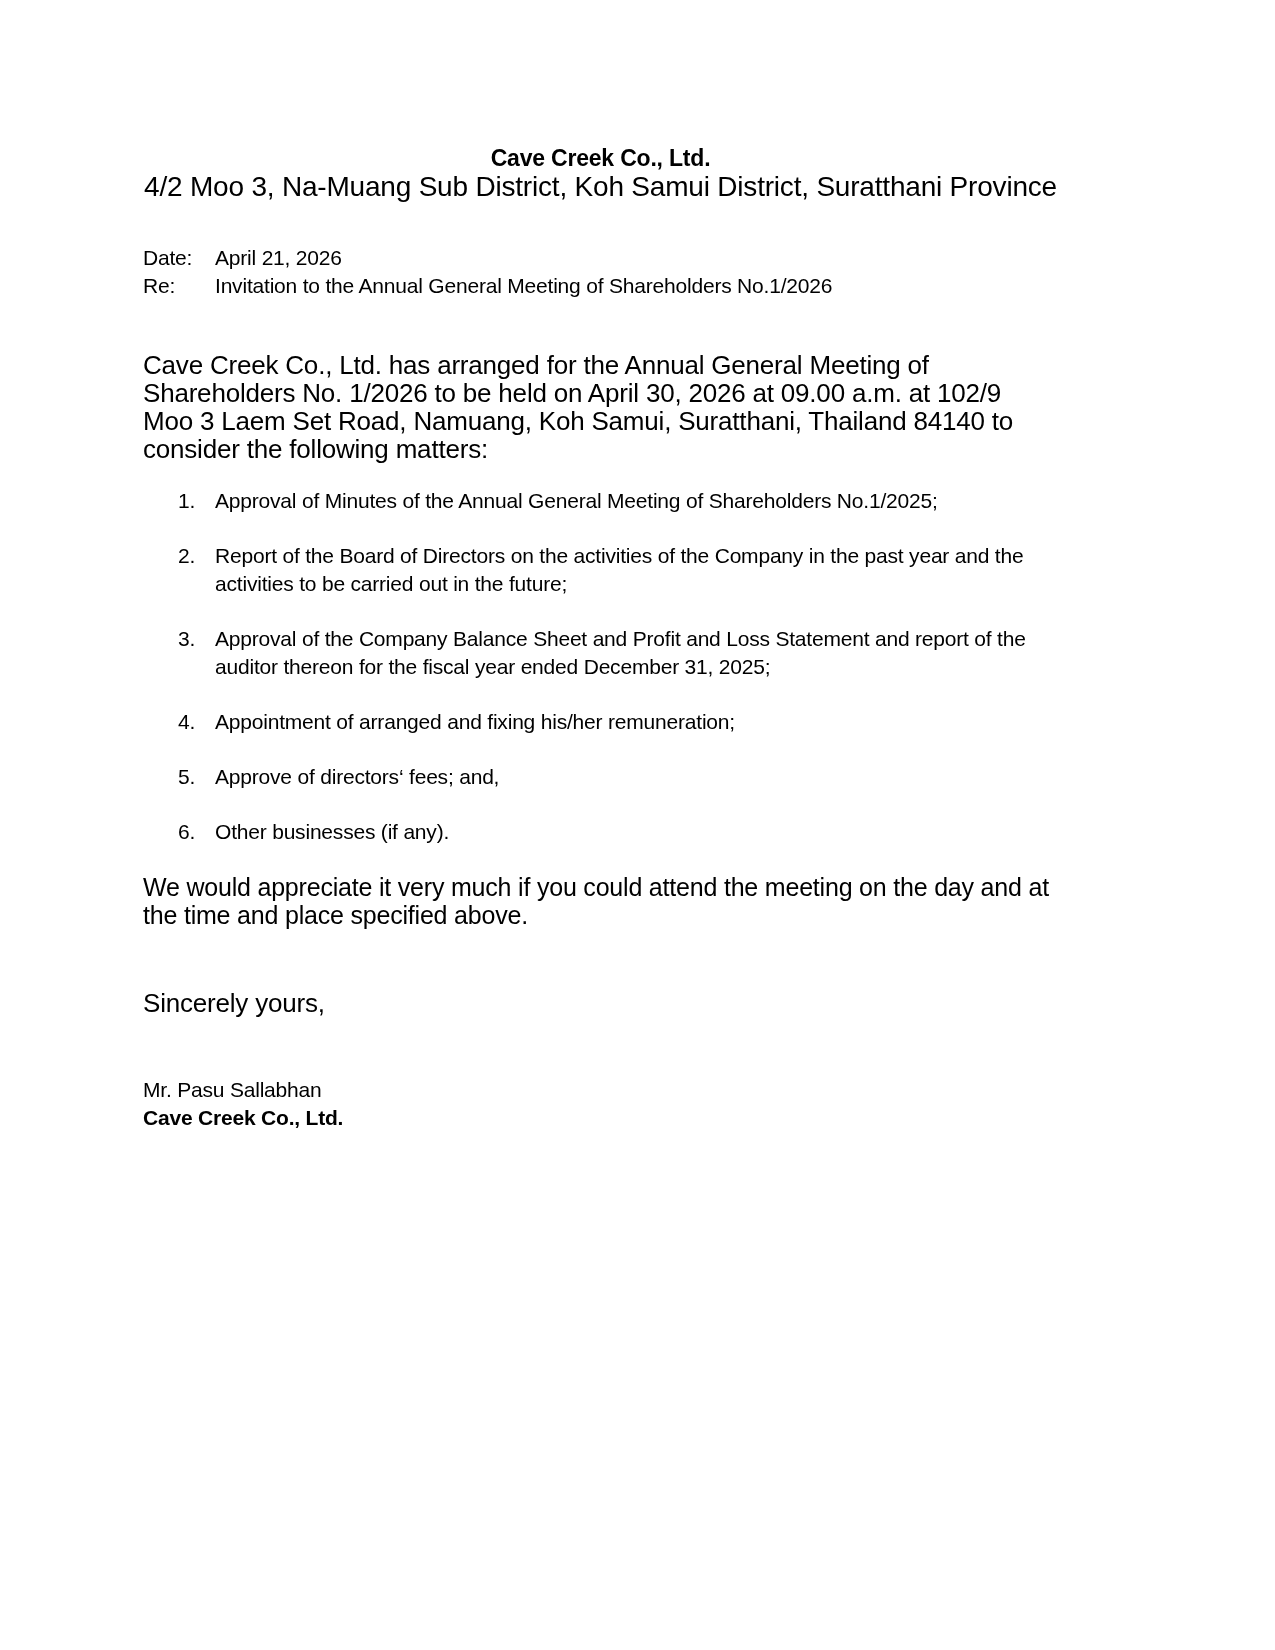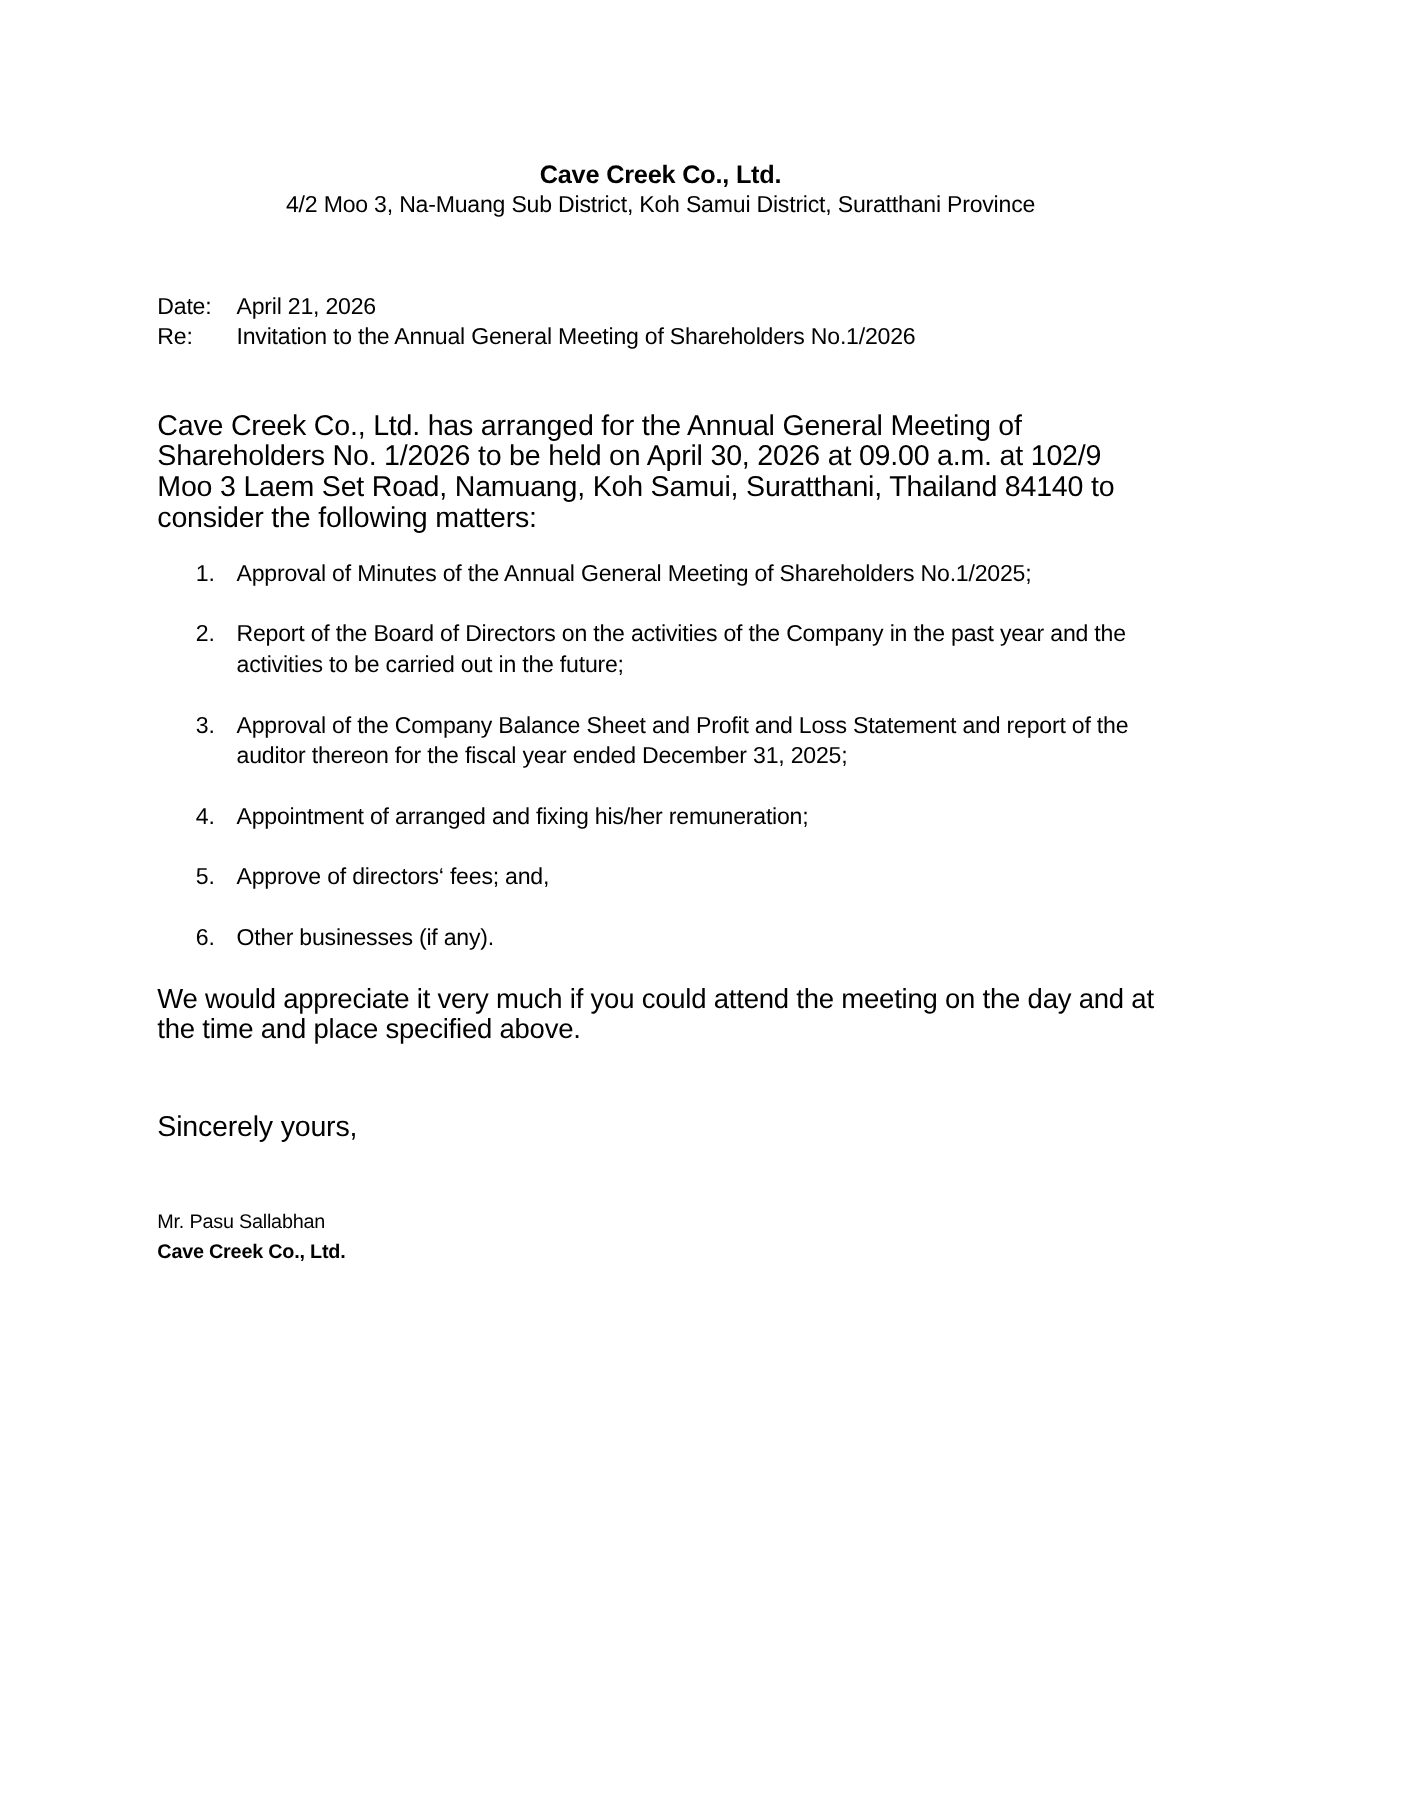--- a/index.html
+++ b/index.html
@@ -20,24 +20,24 @@
     background: #ffffff;
   }
   .company-name {
     text-align: center;
     font-weight: 700;
     font-size: 23px;
     line-height: 30px;
   }
   .company-address {
     text-align: center;
-    font-size: 21px;
+    font-size: 28px;
     line-height: 28px;
   }
-  .meta-block { margin-top: 64px; }
+  .meta-block { margin-top: 43px; }
   .meta-row {
     display: flex;
     font-size: 21px;
     line-height: 27.5px;
   }
   .meta-label { flex: 0 0 72px; }
   .meta-value { flex: 1; }
   .intro {
     margin-top: 52px;
     font-size: 26px;
@@ -60,21 +60,21 @@
     font-size: 25px;
     line-height: 28px;
   }
   .valediction {
     margin-top: 60px;
     font-size: 26px;
     line-height: 28px;
   }
   .signature {
     margin-top: 59px;
-    font-size: 18px;
+    font-size: 21px;
     line-height: 27.5px;
   }
   .sig-company { font-weight: 700; }
 </style>
 </head>
 <body>
 
 <div class="page">
 
   <div class="letterhead">

